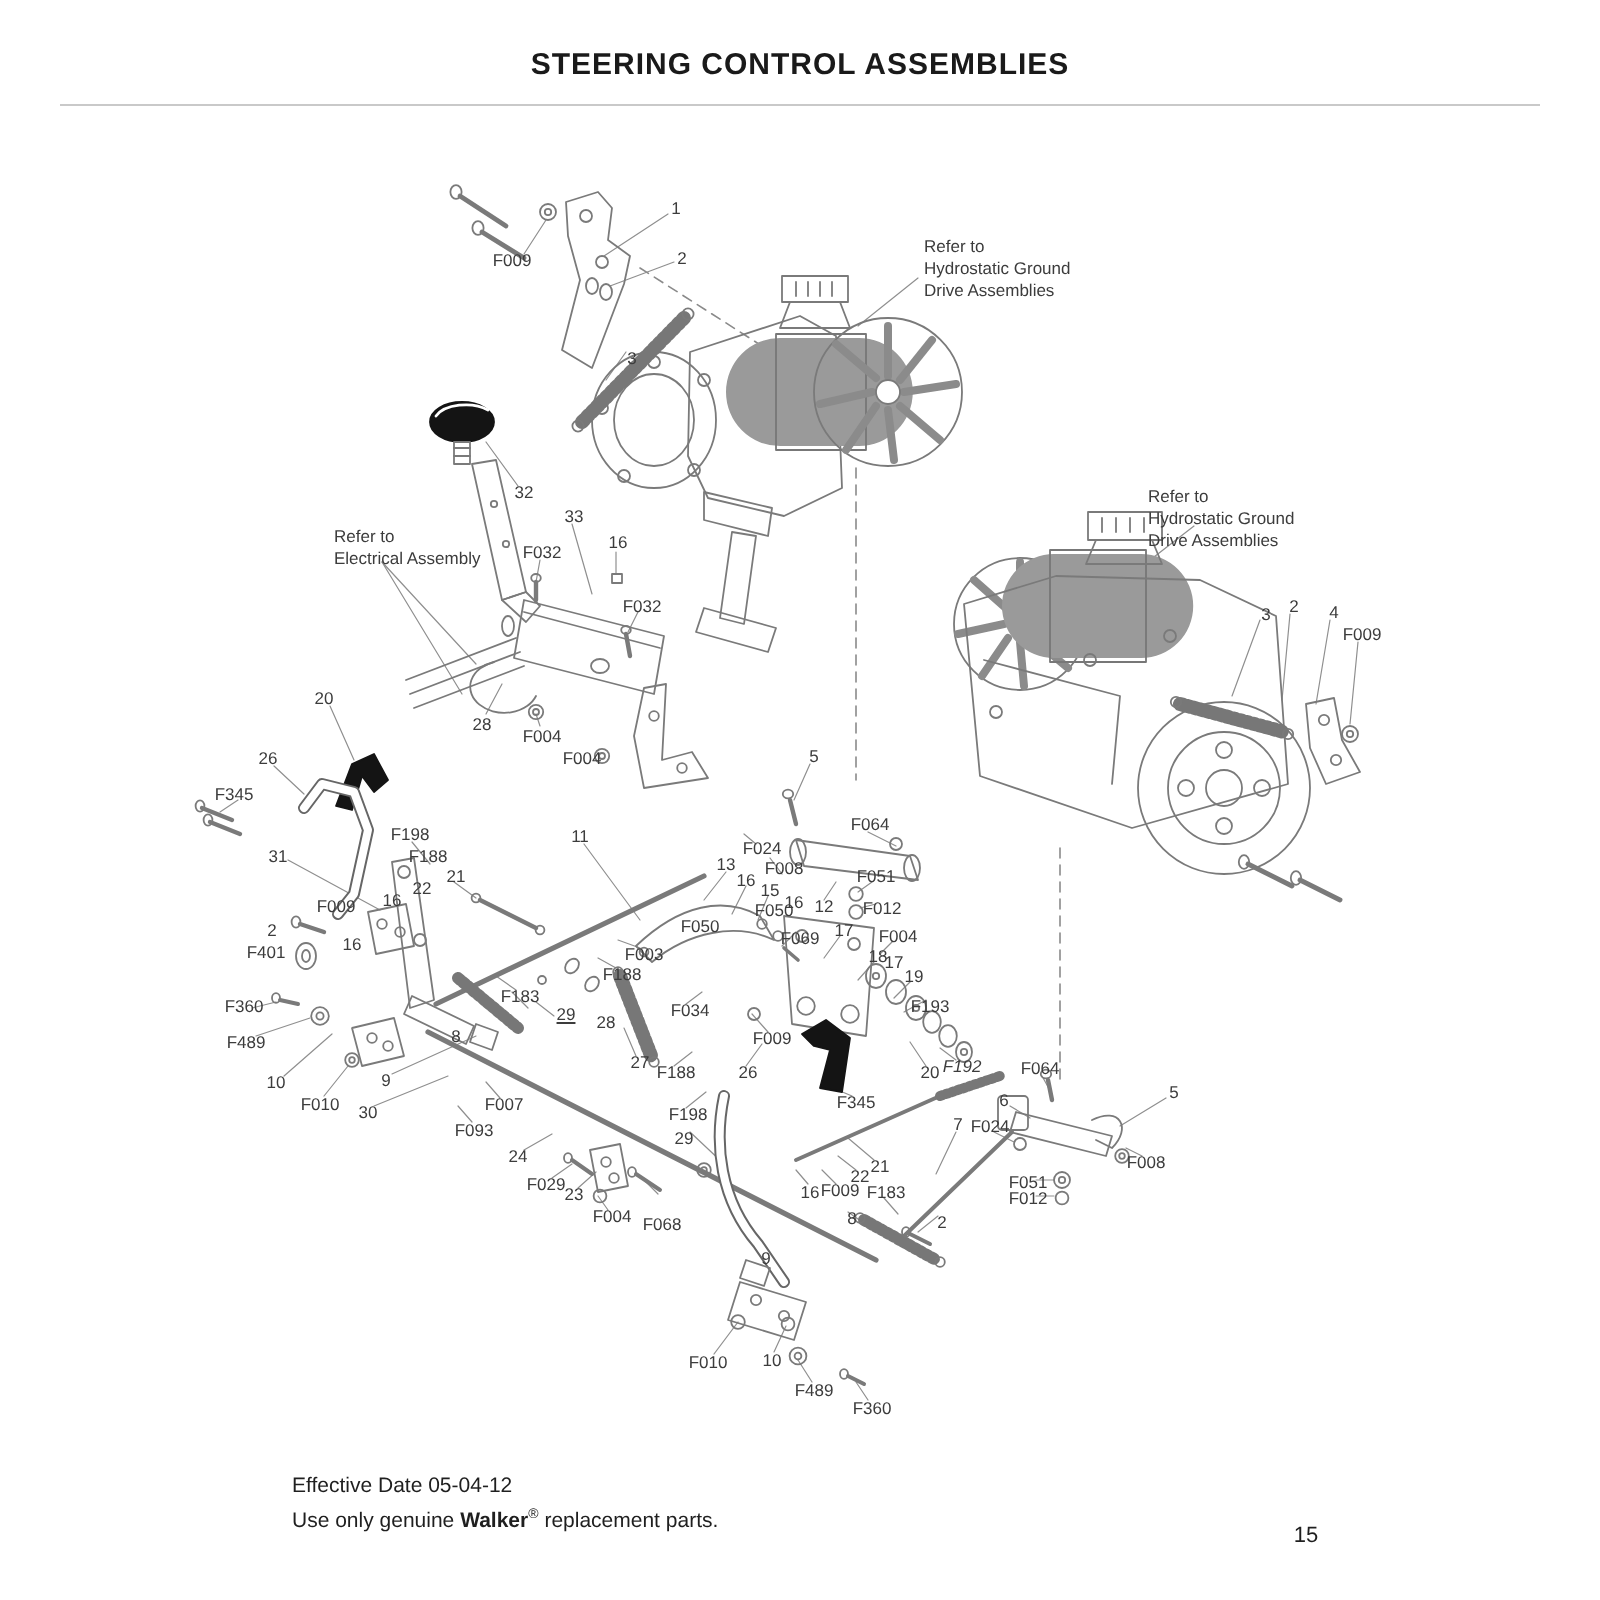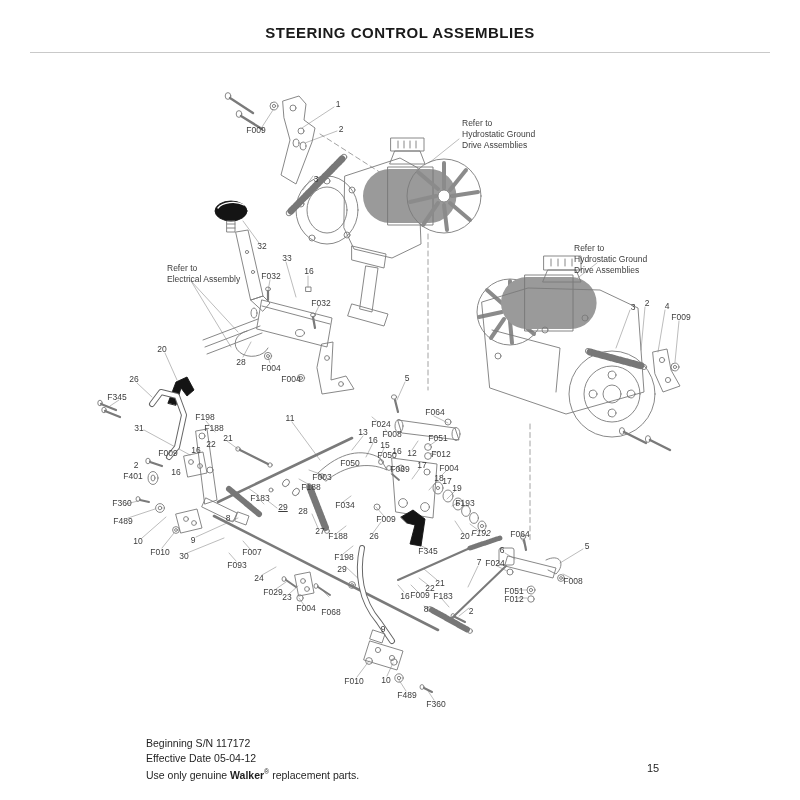--- a/index.html
+++ b/index.html
@@ -490,19 +490,18 @@
 Hydrostatic Ground
 Drive Assemblies</div>
       <div class="note" style="left: 574px; top: 243px;">Refer to
 Hydrostatic Ground
 Drive Assemblies</div>
       <div class="note" style="left: 167px; top: 263px;">Refer to
 Electrical Assembly</div>
     </div>
 
   <div class="footer">
-    <div>Beginning S/N 117172</div>
     <div>Effective Date 05-04-12</div>
     <div><span>Use only genuine </span><b>Walker</b><sup style="font-size:7px;">®</sup><span> replacement parts.</span></div>
   </div>
 
   <div class="page-number">15</div>
 </div>
 
 </body></html>

